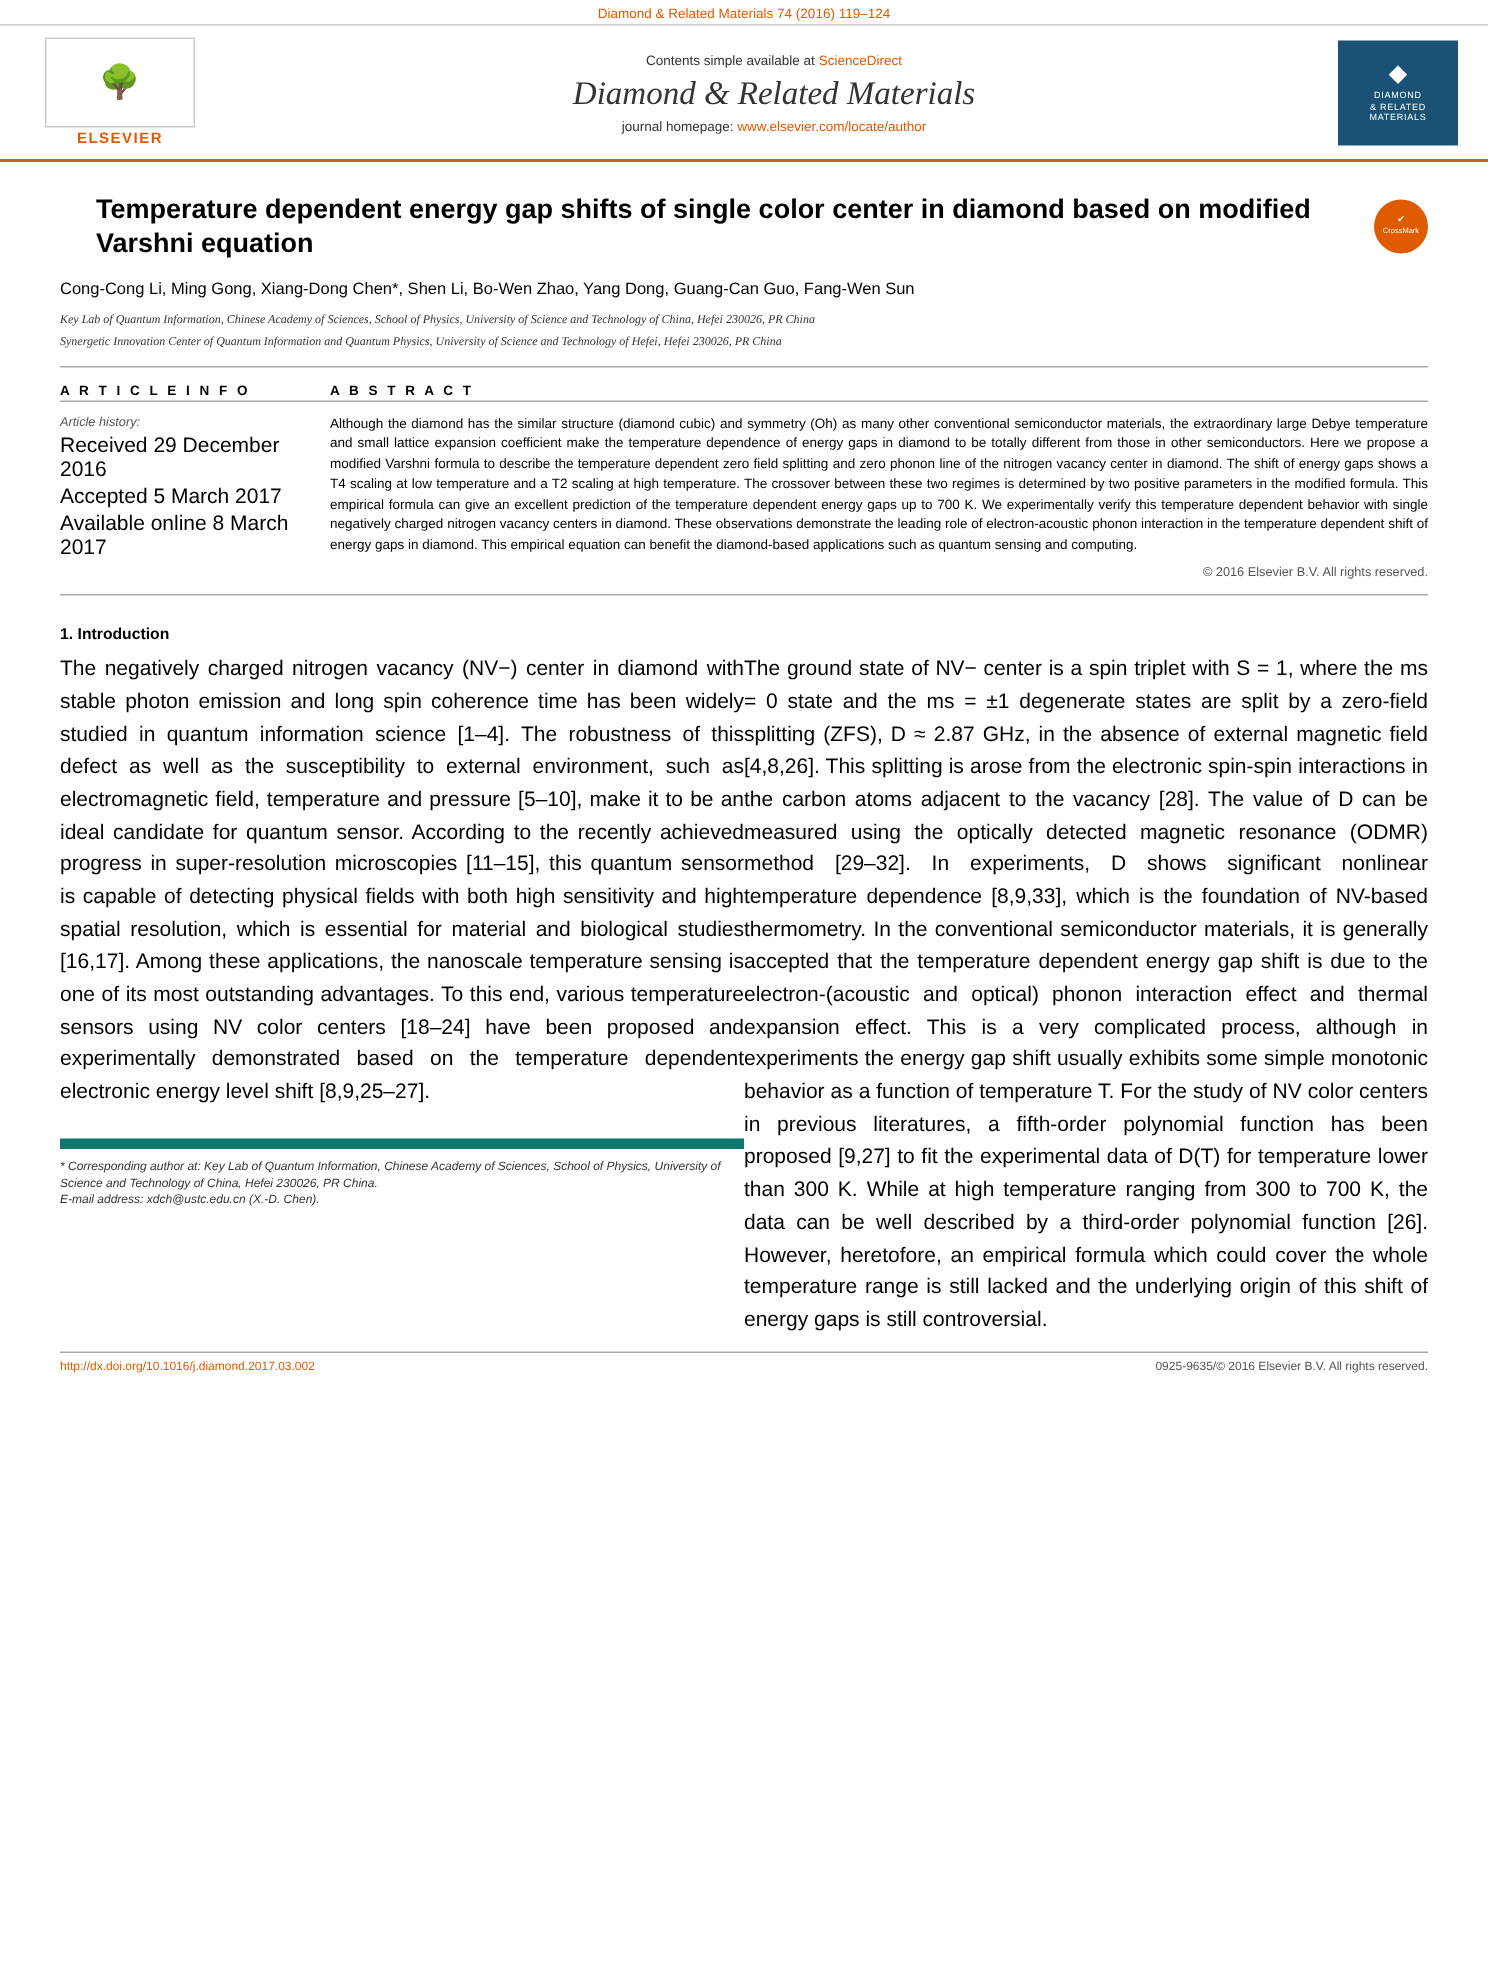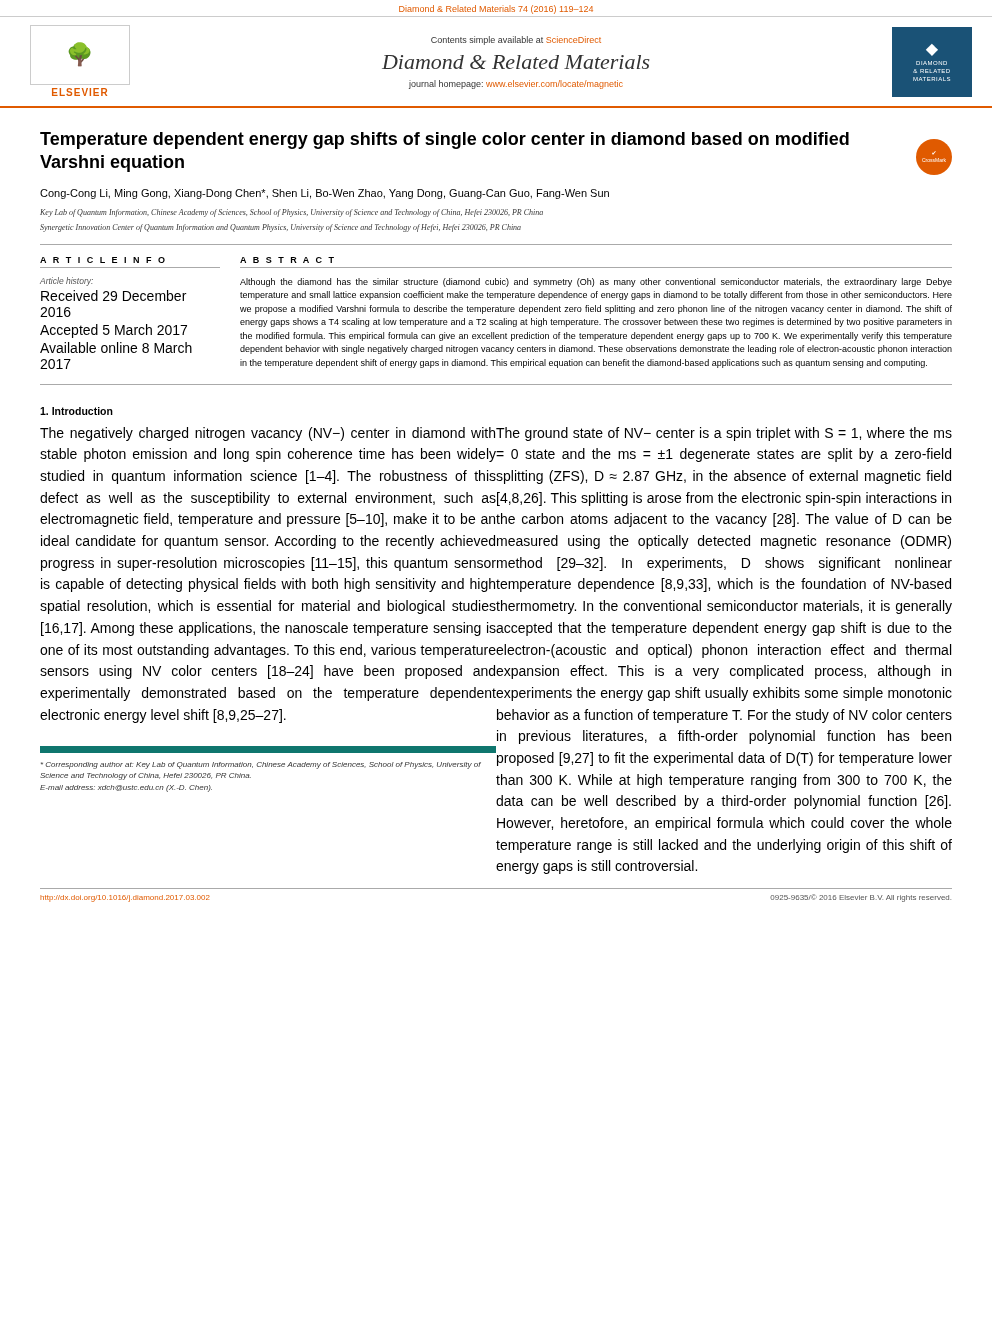--- a/index.html
+++ b/index.html
@@ -125,24 +125,25 @@
       text-transform: uppercase;
       line-height: 1.3;
     }
 
     .main-content {
       padding: 10px 40px 10px 40px;
     }
 
     .article-title-section {
       display: flex;
-      align-items: flex-end;
+      align-items: center;
       justify-content: space-between;
       margin-bottom: 10px;
       padding-top: 10px;
+      margin-left: 24px;
     }
 
     .article-title {
       font-size: 18px;
       font-family: Arial, sans-serif;
       font-weight: bold;
       color: #000;
       flex: 1;
       line-height: 1.3;
       padding-right: 20px;
@@ -187,21 +188,20 @@
     }
 
     .divider {
       border: none;
       border-top: 1px solid #aaa;
       margin: 10px 0;
     }
 
     .two-column {
       display: flex;
-      gap: 20px;
       justify-content: space-between;
     }
 
     .left-col {
       width: 180px;
       flex-shrink: 0;
     }
 
     .right-col {
       flex: 1;
@@ -329,21 +329,21 @@
   </div>
 
   <div class="journal-center">
     <div class="contents-line">
       <span>Contents simple available at</span>
       <a class="sciencedirect-link">ScienceDirect</a>
     </div>
     <div class="journal-title-main">Diamond &amp; Related Materials</div>
     <div class="journal-homepage">
       <span>journal homepage:</span>
-      <a class="homepage-link">www.elsevier.com/locate/magnetic</a>
+      <a class="homepage-link">www.elsevier.com/locate/author</a>
     </div>
   </div>
 
   <div class="diamond-logo-box">
     <div class="diamond-icon">◆</div>
     <div class="diamond-words">DIAMOND<br>&amp; RELATED<br>MATERIALS</div>
   </div>
 </div>
 
 <div class="main-content">
@@ -368,20 +368,21 @@
     <div class="left-col">
       <div class="section-header">A R T I C L E   I N F O</div>
       <div class="article-info-label">Article history:</div>
       <div class="article-info-date">Received 29 December 2016</div>
       <div class="article-info-date">Accepted 5 March 2017</div>
       <div class="article-info-date">Available online 8 March 2017</div>
     </div>
     <div class="right-col">
       <div class="section-header">A B S T R A C T</div>
       <div class="abstract-text">Although the diamond has the similar structure (diamond cubic) and symmetry (Oh) as many other conventional semiconductor materials, the extraordinary large Debye temperature and small lattice expansion coefficient make the temperature dependence of energy gaps in diamond to be totally different from those in other semiconductors. Here we propose a modified Varshni formula to describe the temperature dependent zero field splitting and zero phonon line of the nitrogen vacancy center in diamond. The shift of energy gaps shows a T4 scaling at low temperature and a T2 scaling at high temperature. The crossover between these two regimes is determined by two positive parameters in the modified formula. This empirical formula can give an excellent prediction of the temperature dependent energy gaps up to 700 K. We experimentally verify this temperature dependent behavior with single negatively charged nitrogen vacancy centers in diamond. These observations demonstrate the leading role of electron-acoustic phonon interaction in the temperature dependent shift of energy gaps in diamond. This empirical equation can benefit the diamond-based applications such as quantum sensing and computing.</div>
+      <div class="copyright-line">© 2016 Elsevier B.V. All rights reserved.</div>
     </div>
   </div>
 
   <hr class="divider">
 
   <div class="body-two-col">
     <div class="body-left">
       <div class="section-title">1. Introduction</div>
       <div class="body-text">The negatively charged nitrogen vacancy (NV−) center in diamond with stable photon emission and long spin coherence time has been widely studied in quantum information science [1–4]. The robustness of this defect as well as the susceptibility to external environment, such as electromagnetic field, temperature and pressure [5–10], make it to be an ideal candidate for quantum sensor. According to the recently achieved progress in super-resolution microscopies [11–15], this quantum sensor is capable of detecting physical fields with both high sensitivity and high spatial resolution, which is essential for material and biological studies [16,17]. Among these applications, the nanoscale temperature sensing is one of its most outstanding advantages. To this end, various temperature sensors using NV color centers [18–24] have been proposed and experimentally demonstrated based on the temperature dependent electronic energy level shift [8,9,25–27].</div>
 

